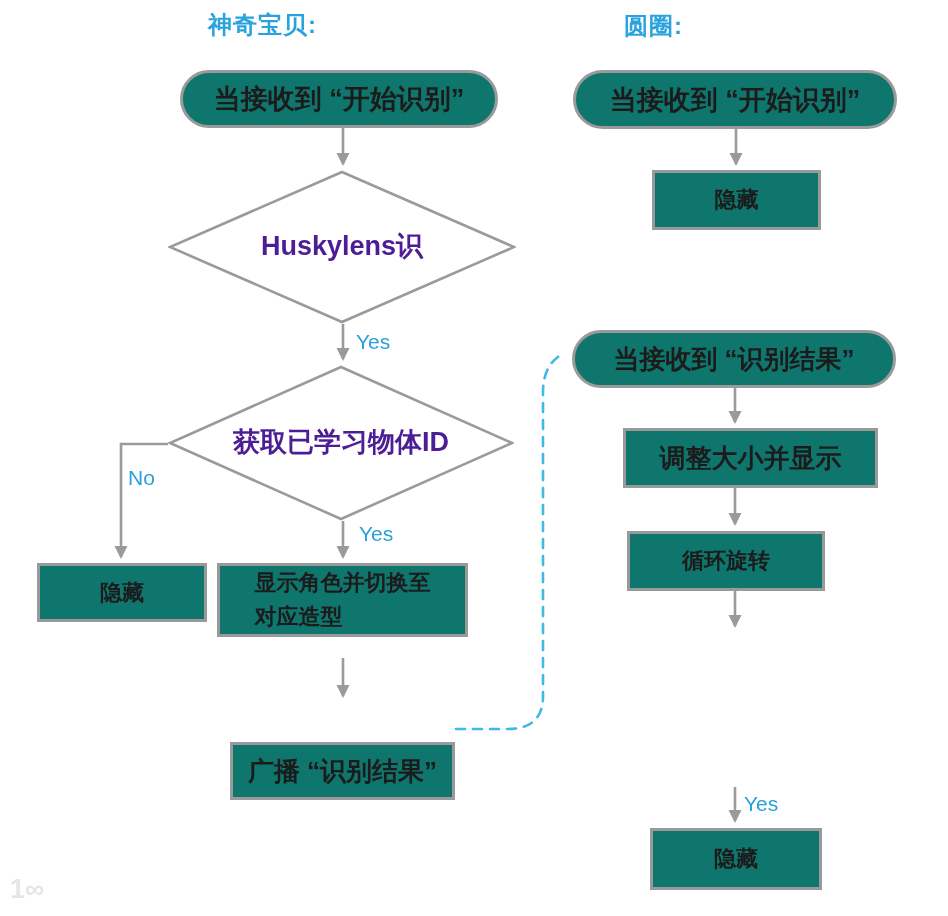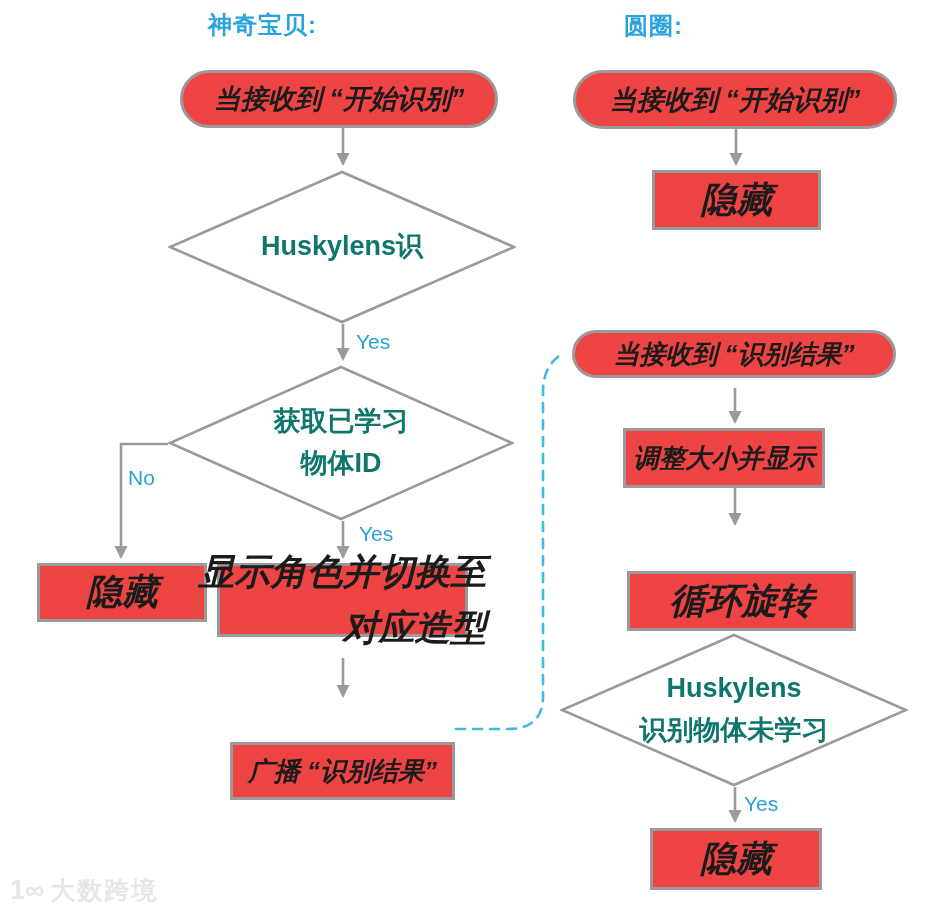--- a/index.html
+++ b/index.html
@@ -9,37 +9,37 @@
   }
   .connectors{position:absolute;left:0;top:0;width:948px;height:916px;z-index:0;}
   .hdr{
     position:absolute;z-index:2;font-size:24px;font-weight:bold;color:#2aa3dc;
     letter-spacing:1px;white-space:nowrap;
   }
   .hdr-left{left:208px;top:9px;}
   .hdr-right{left:624px;top:10px;}
   .node{
     position:absolute;z-index:1;display:flex;align-items:center;justify-content:center;
-    box-sizing:border-box;background:#ef4444;color:#1b1b1b;font-weight:bold;
-    text-align:right;white-space:nowrap;font-style:italic;
+    box-sizing:border-box;background:#0f766e;color:#1b1b1b;font-weight:bold;
+    text-align:left;white-space:nowrap;
   }
   .stadium{border:3px solid #9a9a9a;border-radius:32px;font-size:27px;}
-  .rect{border:3px solid #9a9a9a;font-size:36px;}
+  .rect{border:3px solid #9a9a9a;font-size:22px;}
   .st-l1{left:180px;top:70px;width:318px;height:58px;}
   .bx-hide-l{left:37px;top:563px;width:170px;height:59px;}
   .bx-show{left:217px;top:563px;width:251px;height:74px;line-height:1.55;}
   .bx-broadcast{left:230px;top:702px;width:225px;height:58px;font-size:26px;margin-top:40px;}
   .st-r1{left:573px;top:70px;width:324px;height:59px;}
   .bx-hide-r1{left:652px;top:170px;width:169px;height:60px;}
-  .st-r2{left:572px;top:330px;width:324px;height:48px;font-size:26px;}
-  .bx-resize{left:623px;top:428px;width:202px;height:60px;font-size:26px;}
-  .bx-rotate{left:627px;top:531px;width:229px;height:60px;margin-top:40px;}
+  .st-r2{left:572px;top:330px;width:324px;height:58px;font-size:26px;}
+  .bx-resize{left:623px;top:428px;width:255px;height:60px;font-size:26px;}
+  .bx-rotate{left:627px;top:531px;width:198px;height:60px;}
   .diamond{
-    position:absolute;z-index:1;display:flex;flex-direction:column;align-items:center;
-    justify-content:center;text-align:center;color:#0f766e;font-weight:bold;
+    position:absolute;z-index:1;display:flex;flex-direction:row;align-items:center;
+    justify-content:center;text-align:center;color:#4c1d95;font-weight:bold;
     font-size:27px;line-height:1.55;background:transparent;
   }
   .dm-1{left:168px;top:170px;width:348px;height:154px;}
   .dm-2{left:168px;top:365px;width:346px;height:156px;}
   .dm-3{left:560px;top:633px;width:348px;height:154px;}
   .diamond svg{position:absolute;left:0;top:0;width:100%;height:100%;}
   .diamond .dtxt{position:relative;z-index:1;}
   .lbl{
     position:absolute;z-index:2;font-size:21px;font-weight:normal;color:#2aa0d8;
     white-space:nowrap;
@@ -133,32 +133,24 @@
   </div>
 
   <div class="node rect bx-resize">
     <span>调整大小并显示</span>
   </div>
 
   <div class="node rect bx-rotate">
     <span>循环旋转</span>
   </div>
 
-  <div class="diamond dm-3">
-    <svg viewBox="0 0 348 154" preserveAspectRatio="none">
-      <polygon points="174,2 346,77 174,152 2,77" fill="#ffffff" stroke="#9a9a9a" stroke-width="2.6" vector-effect="non-scaling-stroke"></polygon>
-    </svg>
-    <span class="dtxt">Huskylens</span>
-    <span class="dtxt">识别物体未学习</span>
-  </div>
 
   <div class="lbl lbl-yes3">Yes</div>
 
   <div class="node rect bx-hide-r2" style="left:650px;top:828px;width:172px;height:62px;">
     <span>隐藏</span>
   </div>
 
   <div class="watermark">
     <span class="wm-logo">1∞</span>
-    <span>大数跨境</span>
   </div>
 
 </div>
 
 </body></html>

